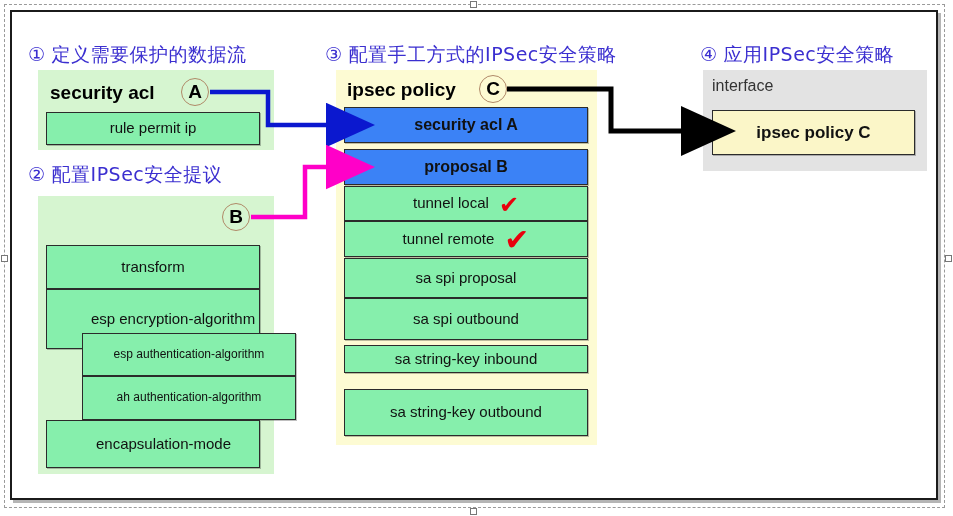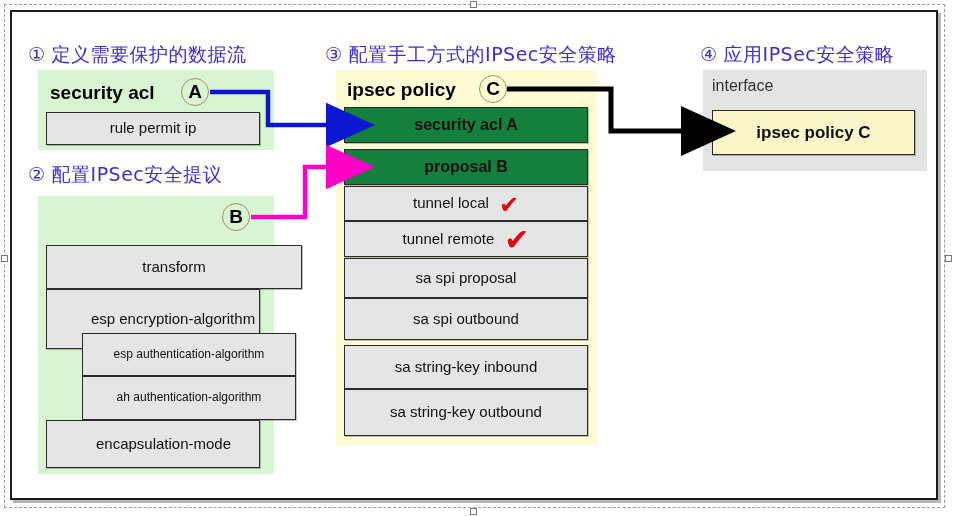--- a/index.html
+++ b/index.html
@@ -69,29 +69,29 @@
     box-sizing:border-box;
     display:flex;align-items:center;justify-content:center;
     font-weight:bold;font-size:19px;color:#000;
     background:transparent;
   }
 
   
   .rowbox{
     position:absolute;box-sizing:border-box;
     border:1.6px solid #2b2b2b;
-    background:#e5e5e5;
+    background:#86efac;
     display:flex;align-items:center;justify-content:center;
     text-align:center;
     font-size:15px;color:#111;
     line-height:1.12;
     box-shadow:1px 1px 0 0 rgba(0,0,0,.25);
   }
   .rowbox.two-line{font-size:12px;margin-left:36px;}
-  .rowbox.green{background:#15803d;font-weight:bold;font-size:16px;}
+  .rowbox.green{background:#3b82f6;font-weight:bold;font-size:16px;}
   .rowbox.cream{background:#fbf6c8;font-weight:bold;font-size:17px;justify-content:center;}
   .rowbox .chk{
     color:#e8000d;font-weight:bold;margin-left:10px;
     font-size:24px;line-height:0;position:relative;top:1px;
   }
   .rowbox .chk.big{font-size:30px;}
 
   
   #wires{position:absolute;left:0;top:0;width:953px;height:516px;pointer-events:none;}
 </style>
@@ -119,21 +119,21 @@
     <span>rule permit ip</span>
   </div>
 
   <div class="hdr" style="left:28px;top:162px;">
     <span class="num">②</span><span>配置IPSec安全提议</span>
   </div>
 
   <div class="panel panel-green" style="left:38px;top:196px;width:236px;height:278px;"></div>
   <div class="badge" style="left:222px;top:203px;">B</div>
 
-  <div class="rowbox" style="left:46px;top:245px;width:256px;height:44px;">
+  <div class="rowbox" style="left:46px;top:245px;width:214px;height:44px;">
     <span>transform</span>
   </div>
   <div class="rowbox" style="left:46px;top:289px;width:214px;height:60px;padding-left:40px;">
     <span>esp encryption-algorithm</span>
   </div>
   <div class="rowbox two-line" style="left:46px;top:333px;width:214px;height:43px;">
     <span>esp authentication-algorithm</span>
   </div>
   <div class="rowbox two-line" style="left:46px;top:376px;width:214px;height:44px;">
     <span>ah authentication-algorithm</span>
@@ -163,21 +163,21 @@
   <div class="rowbox" style="left:344px;top:221px;width:244px;height:36px;">
     <span>tunnel remote</span>
     <span class="chk big">✔</span>
   </div>
   <div class="rowbox" style="left:344px;top:258px;width:244px;height:40px;">
     <span>sa spi proposal</span>
   </div>
   <div class="rowbox" style="left:344px;top:298px;width:244px;height:42px;">
     <span>sa spi outbound</span>
   </div>
-  <div class="rowbox" style="left:344px;top:345px;width:244px;height:44px;">
+  <div class="rowbox" style="left:344px;top:345px;width:244px;height:28px;">
     <span>sa string-key inbound</span>
   </div>
   <div class="rowbox" style="left:344px;top:389px;width:244px;height:47px;">
     <span>sa string-key outbound</span>
   </div>
 
   <div class="hdr" style="left:700px;top:42px;">
     <span class="num">④</span><span>应用IPSec安全策略</span>
   </div>
 

